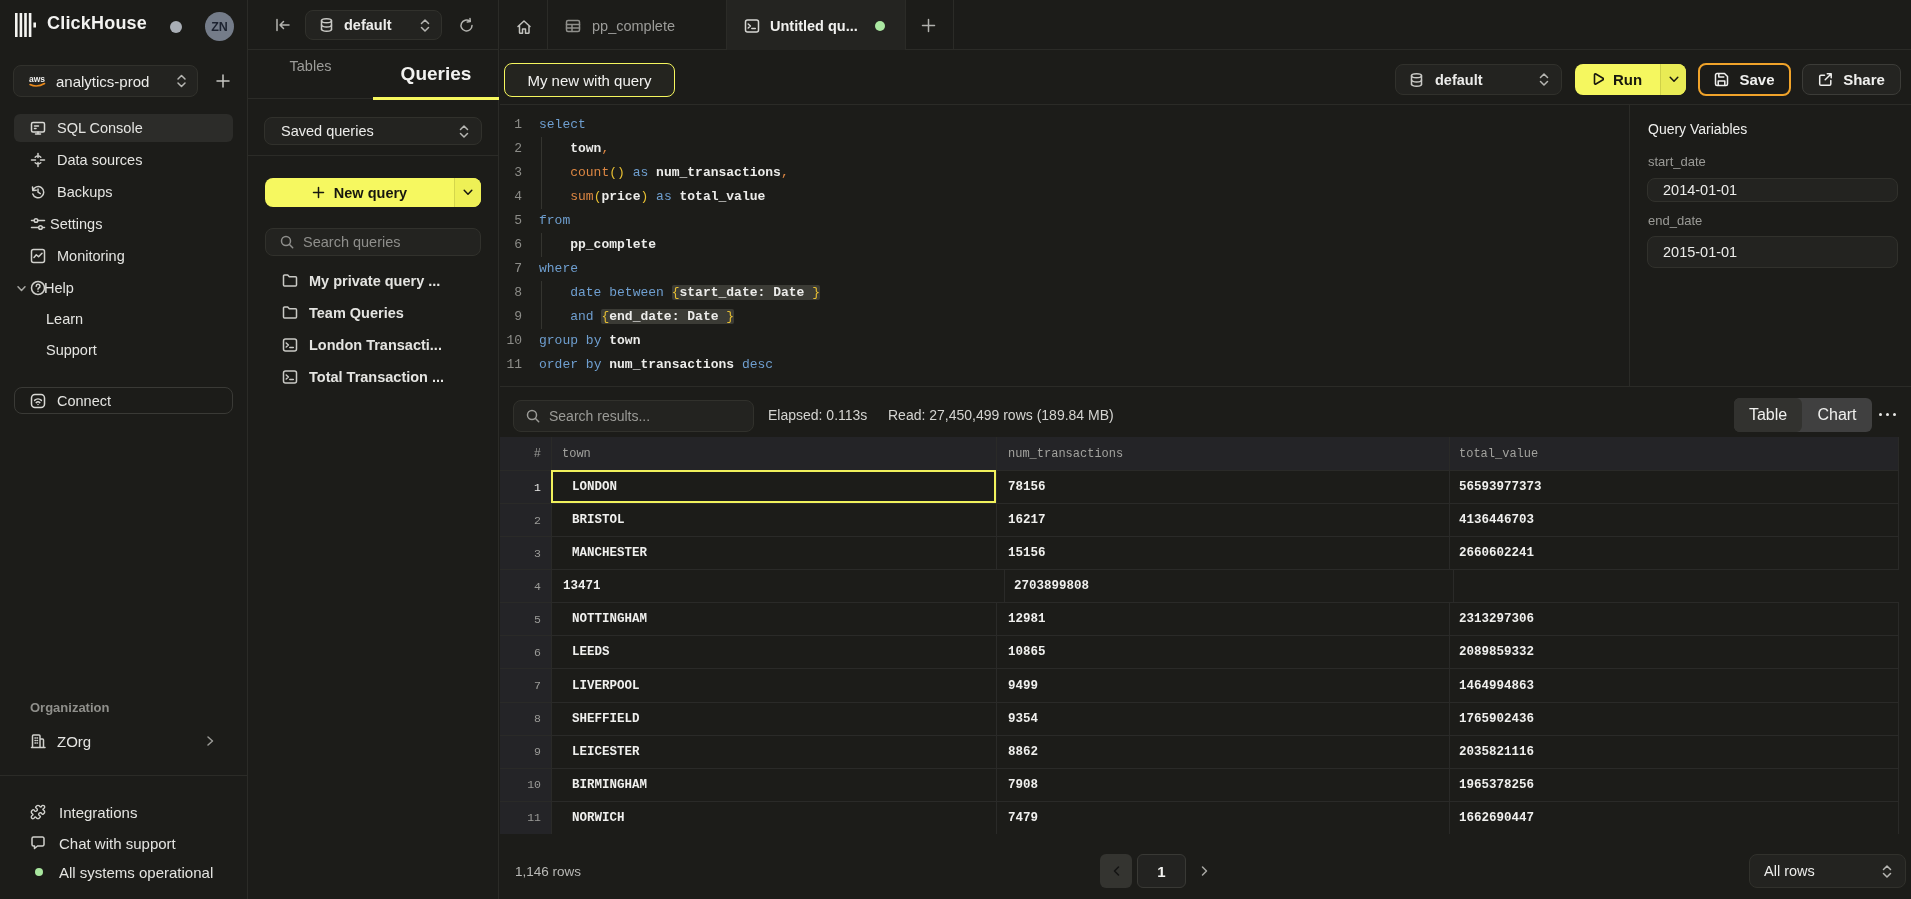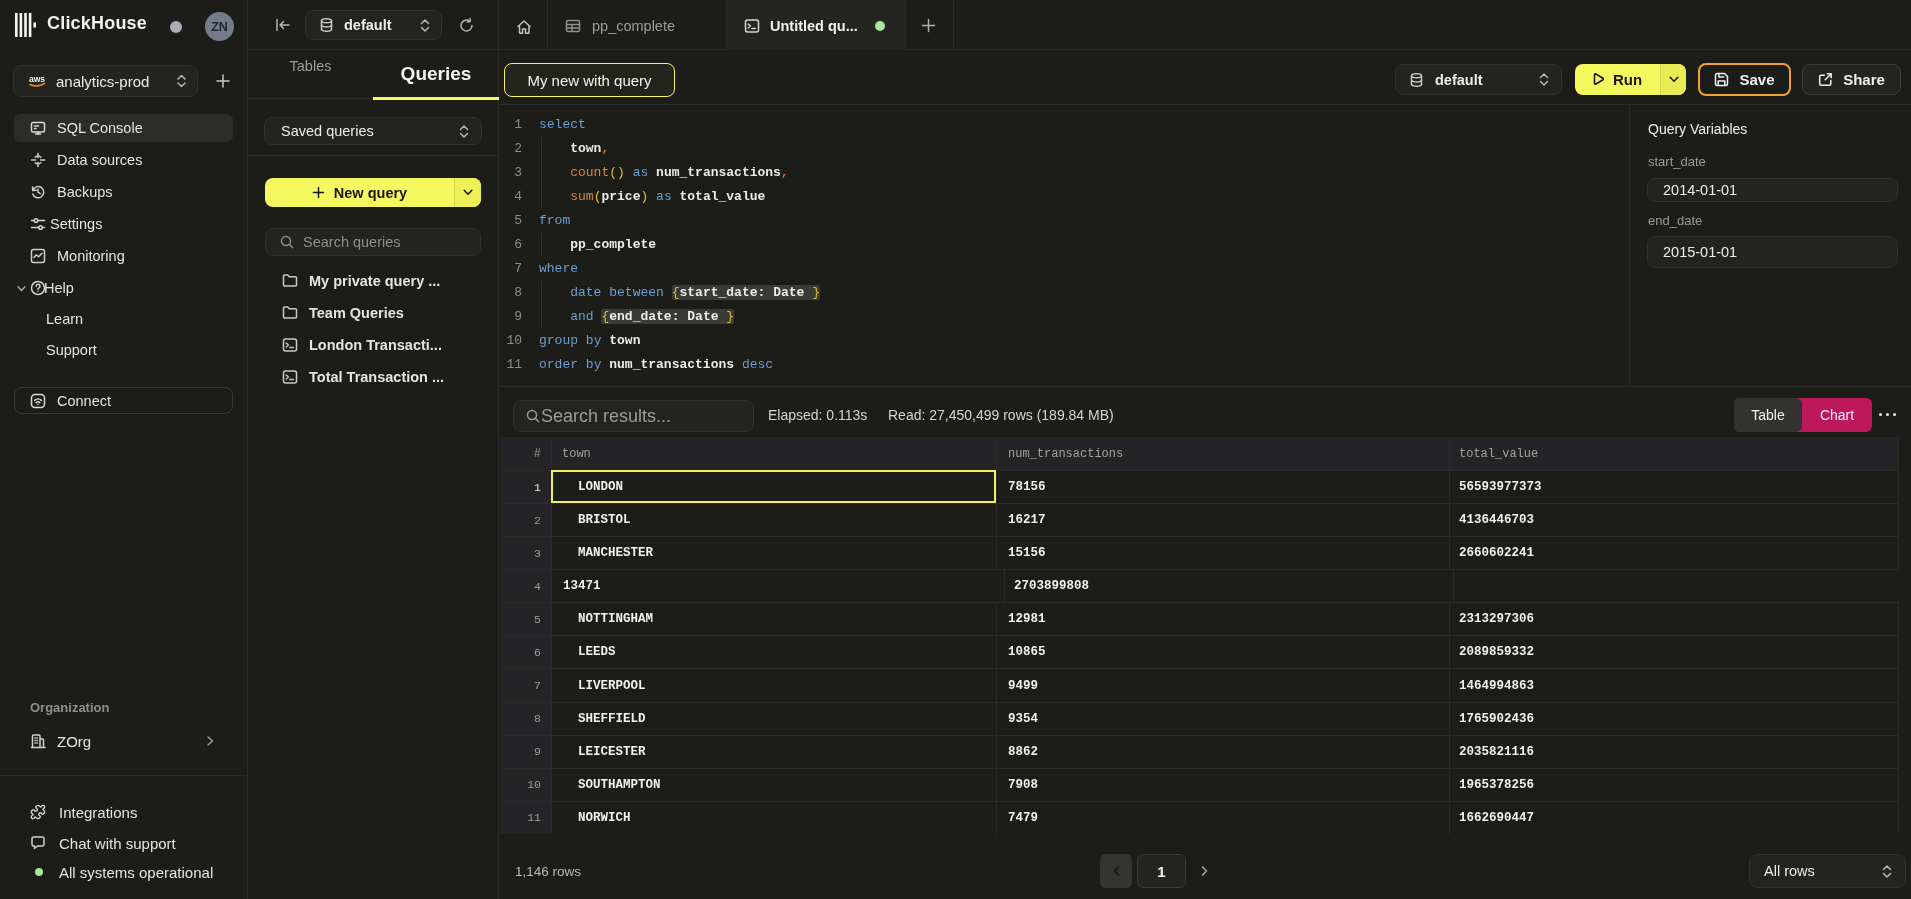--- a/index.html
+++ b/index.html
@@ -350,36 +350,36 @@
     </div>
 </div>
 <style>
 .ln{position:absolute;left:0;width:22px;text-align:right;color:#8c8c88}
 .cl{position:absolute;left:39px;white-space:pre}
 .gid{position:absolute;left:41px;top:0;width:1px;height:24px;background:#34342f}
 .eline{position:absolute;height:24px;width:1100px}
 .trow{display:flex;height:33.09px;border-top:1px solid #2a2a28;font-family:"Liberation Mono",monospace}
 .tnum{width:51px;background:#242427;color:#9b9b98;font-size:11.5px;display:flex;align-items:center;justify-content:flex-end;padding-right:10px}
 .tc{display:flex;align-items:center;font-size:12.5px;font-weight:bold;color:#f0f0ee;border-left:1px solid #2a2a28}
-.t1{width:445px;padding-left:26px}
+.t1{width:445px;padding-left:20px}
 .t2{width:453px;padding-left:11px}
 .t3{width:450px;padding-left:9px;border-right:1px solid #2a2a28}
 </style>
 
 <div class="abs" style="left:500px;top:386px;width:1411px;height:513px;border-top:1px solid #2b2b27">
   <div class="dd" style="left:13px;top:13px;width:241px;height:32px;color:#9b9b97">
     <svg class="ic" style="margin-left:12px" width="14" height="14" viewBox="0 0 14 14">
         <circle cx="6" cy="6" r="4.5"></circle>
         <path d="M9.5 9.5 L12.7 12.7"></path>
       </svg>
-    <span style="margin-left:1px;font-size:18px">Search results...</span>
+    <span style="margin-left:9px;font-size:14px">Search results...</span>
   </div>
   <div class="abs" style="left:268px;top:20px;font-size:14px;color:#d4d4d1">Elapsed: 0.113s</div>
   <div class="abs" style="left:388px;top:20px;font-size:14px;color:#d4d4d1">Read: 27,450,499 rows (189.84 MB)</div>
-  <div class="abs" style="left:1234px;top:11px;width:138px;height:34px;background:#be185d;border-radius:6px;display:flex;font-size:14px;color:#f0f0ee">
+  <div class="abs" style="left:1234px;top:11px;width:138px;height:34px;background:#404040;border-radius:6px;display:flex;font-size:16px;color:#f0f0ee">
     <div style="width:68px;background:#32322f;border-radius:6px;display:flex;align-items:center;justify-content:center">Table</div>
     <div style="flex:1;display:flex;align-items:center;justify-content:center">Chart</div>
   </div>
   <div class="abs" style="left:1379px;top:26px;display:flex;gap:4px">
       <i style="width:3px;height:3px;border-radius:50%;background:#e8e8e6"></i>
       <i style="width:3px;height:3px;border-radius:50%;background:#e8e8e6"></i>
       <i style="width:3px;height:3px;border-radius:50%;background:#e8e8e6"></i>
     </div>
 </div>
 <div class="abs" id="rtable" style="left:500px;top:437px;width:1399px">
@@ -437,21 +437,21 @@
       <div class="tc t3">1765902436</div>
     </div>
     <div class="trow">
       <div class="tnum">9</div>
       <div class="tc t1">LEICESTER</div>
       <div class="tc t2">8862</div>
       <div class="tc t3">2035821116</div>
     </div>
     <div class="trow">
       <div class="tnum">10</div>
-      <div class="tc t1">SOUTHAMPTON</div>
+      <div class="tc t1">BIRMINGHAM</div>
       <div class="tc t2">7908</div>
       <div class="tc t3">1965378256</div>
     </div>
     <div class="trow">
       <div class="tnum">11</div>
       <div class="tc t1">NORWICH</div>
       <div class="tc t2">7479</div>
       <div class="tc t3">1662690447</div>
     </div>
   </div>

